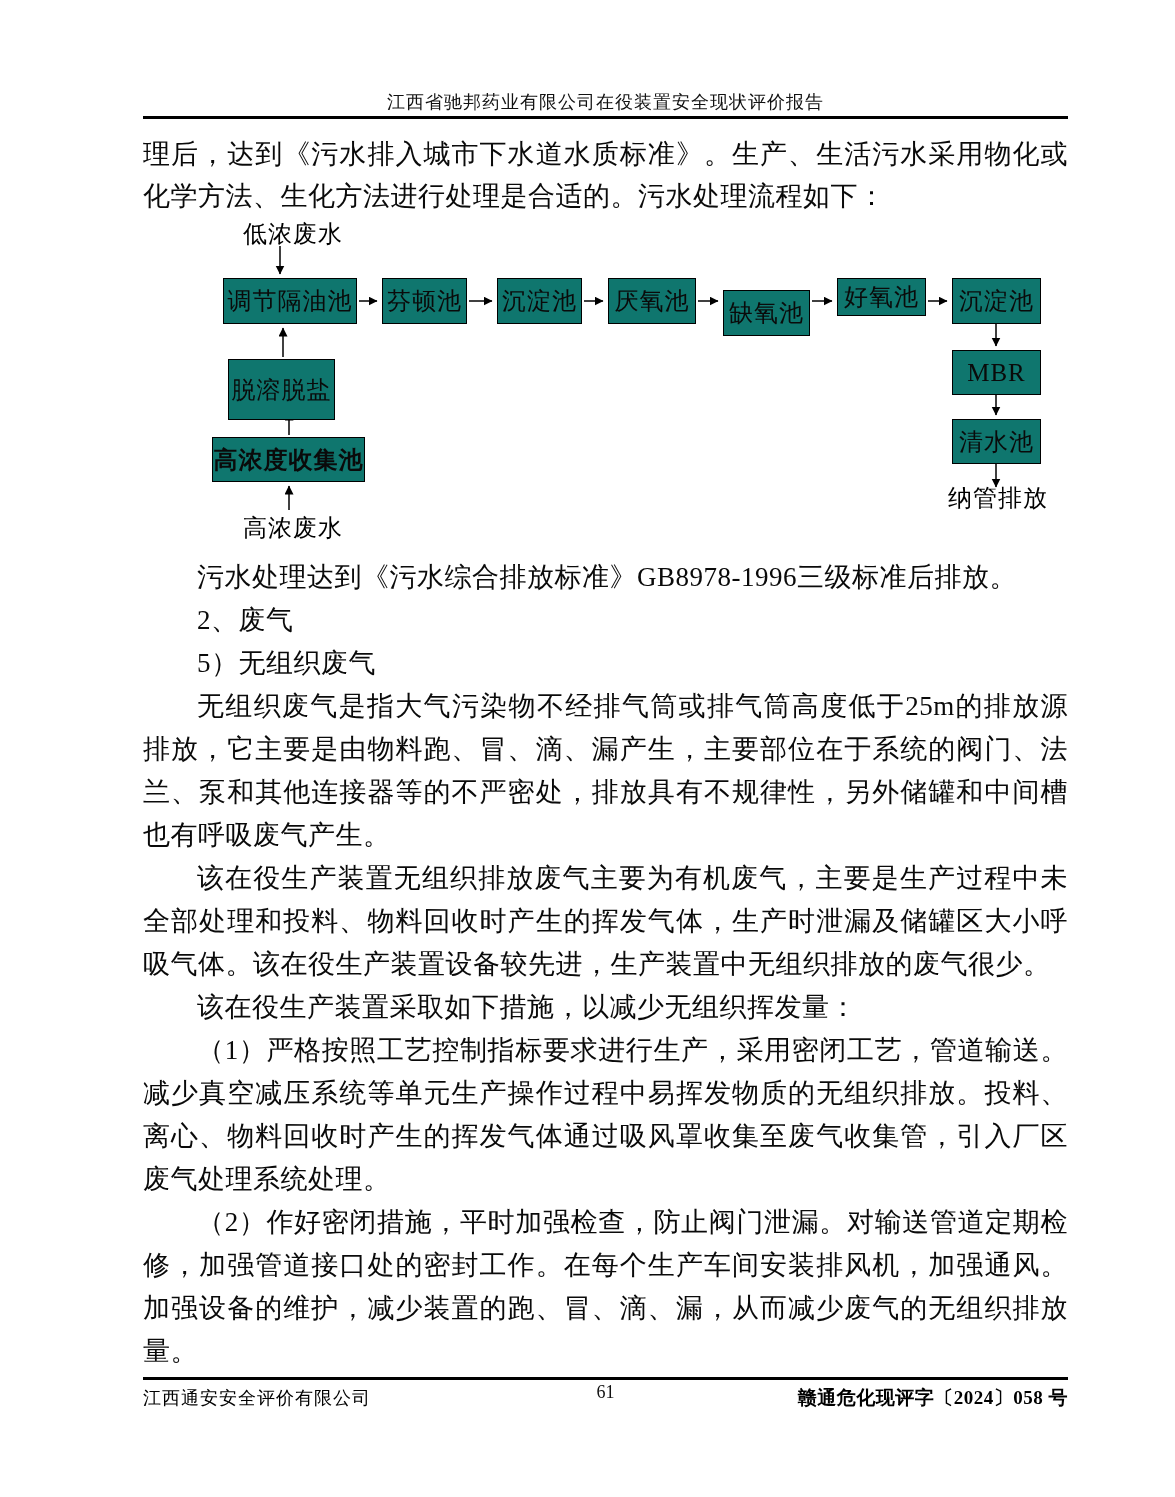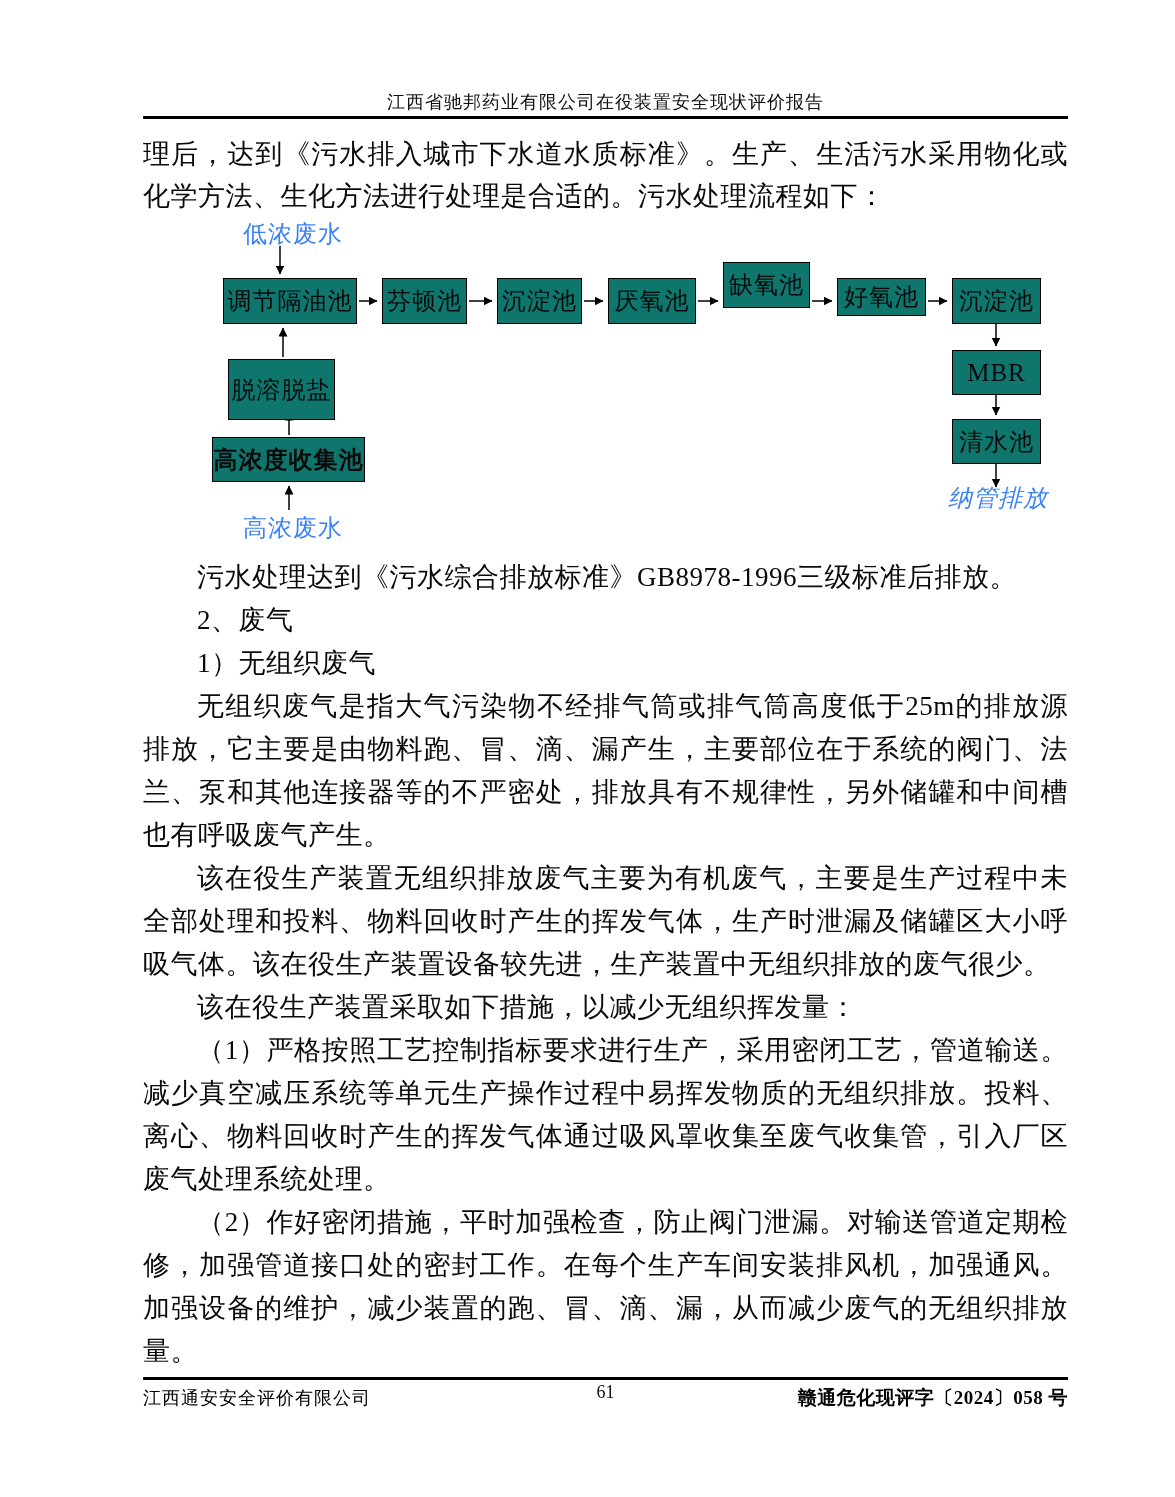--- a/index.html
+++ b/index.html
@@ -34,38 +34,38 @@
   
   .diagram{
     position:absolute;top:210px;left:143px;width:950px;height:345px;
   }
   .fc-box{
     position:absolute;border:1.5px solid #000;background:#0f766e;
     display:flex;align-items:center;justify-content:center;
     font-size:24px;letter-spacing:1px;color:#0a0a0a;box-sizing:border-box;
   }
   .fc-label{
-    position:absolute;font-size:24px;letter-spacing:1px;color:#3b82f6;
+    position:absolute;font-size:24px;letter-spacing:1px;color:#000000;
     text-align:center;white-space:nowrap;
   }
   .arrows{position:absolute;left:0;top:0;width:950px;height:345px;}
   .b1{left:80px;top:68px;width:134px;height:46px;}
   .b2{left:239px;top:68px;width:85px;height:46px;}
   .b3{left:354px;top:68px;width:85px;height:46px;}
   .b4{left:465px;top:68px;width:88px;height:46px;}
-  .b5{left:580px;top:52px;width:87px;height:46px;}
+  .b5{left:580px;top:80px;width:87px;height:46px;}
   .b6{left:694px;top:68px;width:89px;height:38px;}
   .b7{left:809px;top:68px;width:89px;height:46px;}
   .bmbr{left:809px;top:140px;width:89px;height:45px;font-size:25px;}
   .bqing{left:809px;top:209px;width:89px;height:45px;}
   .btuo{left:85px;top:149px;width:107px;height:61px;}
   .bgao{left:69px;top:227px;width:153px;height:45px;font-weight:bold;}
   .lab-low{left:98px;top:8px;width:104px;}
   .lab-high{left:98px;top:302px;width:104px;}
-  .lab-out{left:800px;top:272px;width:110px;font-style:italic;}
+  .lab-out{left:800px;top:272px;width:110px;}
   
   .footer-rule{
     position:absolute;top:1377px;left:143px;width:925px;height:3px;background:#000;
   }
   .f-company{
     position:absolute;top:1386px;left:143px;font-size:18px;letter-spacing:1px;color:#000000;
   }
   .f-page{
     position:absolute;top:1382px;left:143px;width:925px;text-align:center;
     font-size:18px;color:#111;
@@ -126,21 +126,21 @@
     <div class="fc-box b7">沉淀池</div>
     <div class="fc-box btuo">脱溶脱盐</div>
     <div class="fc-box bgao">高浓度收集池</div>
     <div class="fc-box bmbr">MBR</div>
     <div class="fc-box bqing">清水池</div>
   </div>
 
   <div class="bodytext body2">
     <p class="para indent">污水处理达到《污水综合排放标准》GB8978-1996三级标准后排放。</p>
     <p class="para indent">2、废气</p>
-    <p class="para indent">1）无组织废气</p>
+    <p class="para indent">5）无组织废气</p>
     <p class="para indent">无组织废气是指大气污染物不经排气筒或排气筒高度低于25m的排放源排放，它主要是由物料跑、冒、滴、漏产生，主要部位在于系统的阀门、法兰、泵和其他连接器等的不严密处，排放具有不规律性，另外储罐和中间槽也有呼吸废气产生。</p>
     <p class="para indent">该在役生产装置无组织排放废气主要为有机废气，主要是生产过程中未全部处理和投料、物料回收时产生的挥发气体，生产时泄漏及储罐区大小呼吸气体。该在役生产装置设备较先进，生产装置中无组织排放的废气很少。</p>
     <p class="para indent">该在役生产装置采取如下措施，以减少无组织挥发量：</p>
     <p class="para indent">（1）严格按照工艺控制指标要求进行生产，采用密闭工艺，管道输送。减少真空减压系统等单元生产操作过程中易挥发物质的无组织排放。投料、离心、物料回收时产生的挥发气体通过吸风罩收集至废气收集管，引入厂区废气处理系统处理。</p>
     <p class="para indent">（2）作好密闭措施，平时加强检查，防止阀门泄漏。对输送管道定期检修，加强管道接口处的密封工作。在每个生产车间安装排风机，加强通风。加强设备的维护，减少装置的跑、冒、滴、漏，从而减少废气的无组织排放量。</p>
   </div>
 
   <div class="footer-rule"></div>
   <div class="f-page">61</div>
   <div class="f-company">江西通安安全评价有限公司</div>

